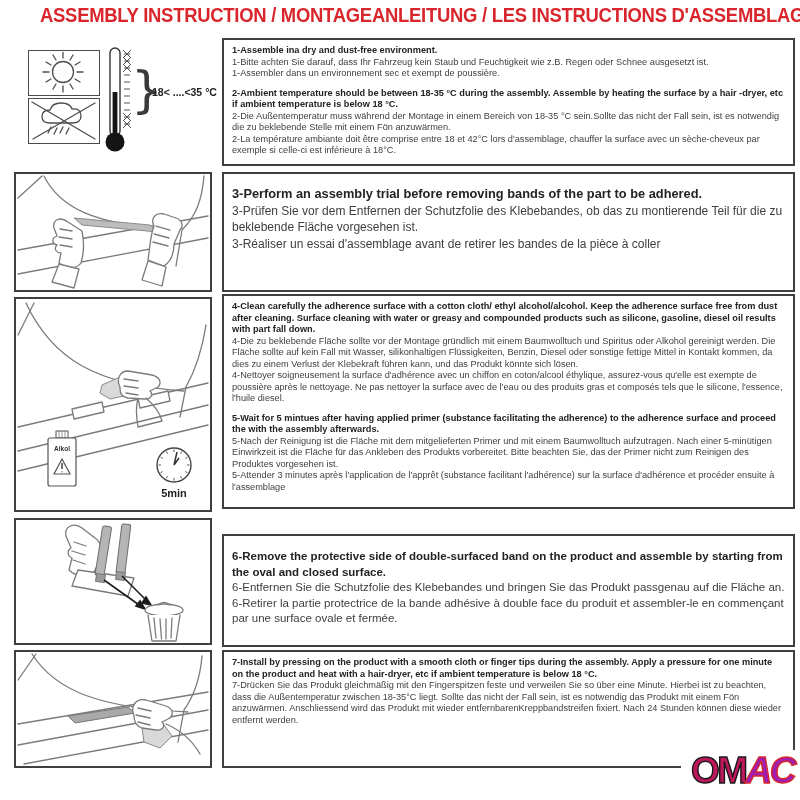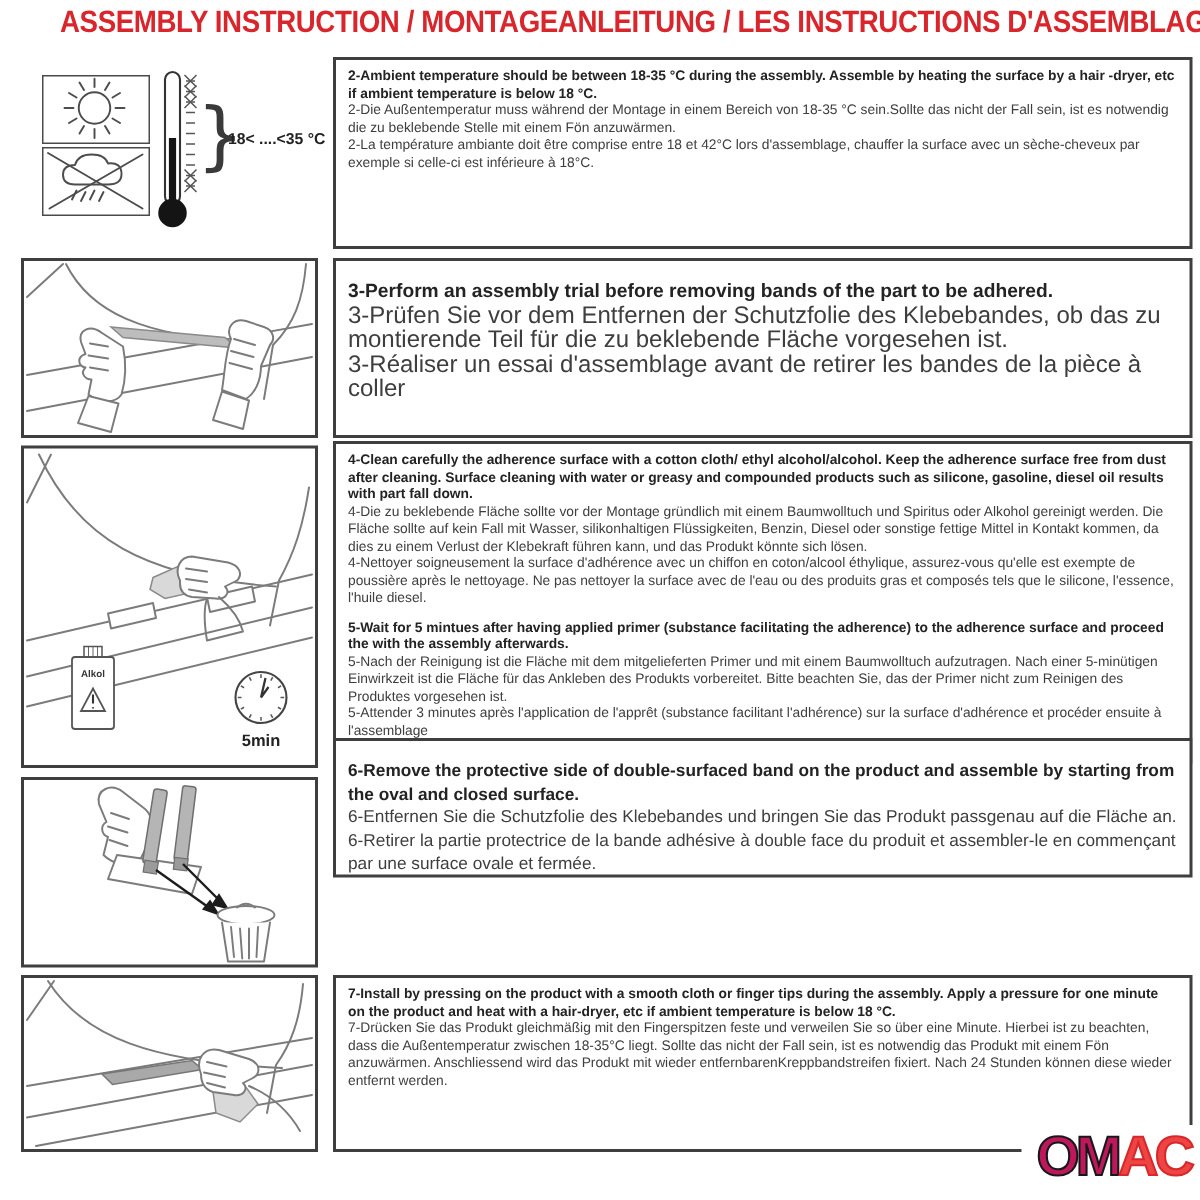--- a/index.html
+++ b/index.html
@@ -8,37 +8,37 @@
   .title{position:absolute;top:3px;left:0;width:800px;text-align:center;
          font-weight:bold;font-size:20.5px;letter-spacing:-0.3px;color:#D9262C;
          white-space:nowrap;transform:scaleX(0.9);}
   .cell{position:absolute;box-sizing:border-box;background:#fff;border:2px solid #3f3f3f;}
   .left-col{left:14px;width:198px;}
   .right-col{left:222px;width:573px;padding:5px 8px;overflow:hidden;}
   .noborder{border:none;}
   p{margin:0;}
   .sm p{font-size:9.2px;line-height:11.5px;}
   .lg{padding-top:12px;}
-  .lg p{font-size:16px;line-height:16.5px;}
+  .lg p{font-size:12px;line-height:16.5px;}
   .lg p.en{font-size:12.8px;}
   .md{padding-top:13px;}
   .md p{font-size:11.5px;line-height:15.5px;}
   .en{font-weight:bold;color:#232323;}
   .step{margin-bottom:8px;}
   .step:last-child{margin-bottom:0;}
   .icon-box{position:absolute;left:14px;width:72px;height:46px;border:1.5px solid #4a4a4a;
             box-sizing:border-box;}
   svg{display:block;}
   .art{stroke:#7b7b7b;fill:none;stroke-width:1.3;stroke-linecap:round;stroke-linejoin:round;}
   .dark{stroke:#4d4d4d;}
   .logo{position:absolute;top:750px;right:4px;background:#fff;padding:2px 2px 2px 10px;
         font-size:37px;font-weight:bold;letter-spacing:-2.5px;line-height:1;
         -webkit-text-stroke:1.4px;}
   .logo .om{color:#be185d;-webkit-text-stroke-color:#181818;}
-  .logo .ac{color:#ef4444;-webkit-text-stroke-color:#D7282A;}
+  .logo .ac{color:#a21caf;font-style:italic;-webkit-text-stroke-color:#D7282A;}
 </style>
 </head>
 <body>
 
 <div id="page">
 
   <div class="title">ASSEMBLY INSTRUCTION / MONTAGEANLEITUNG / LES INSTRUCTIONS D'ASSEMBLAGE</div>
 
   <div class="cell left-col noborder" style="top:38px;height:128px;">
     <div class="icon-box" style="top:12px;">
@@ -76,20 +76,25 @@
         <line x1="24" y1="80" x2="30" y2="80"></line>
         <path d="M23,6 L31,14 M31,6 L23,14 M23,13 L31,21 M31,13 L23,21 M23,20 L31,28 M31,20 L23,28"></path>
         <path d="M23,69 L31,77 M31,69 L23,77 M23,76 L31,84 M31,76 L23,84"></path>
       </g>
       <text x="31" y="63" font-size="50" fill="#3a3a3a" font-family="DejaVu Sans, sans-serif">}</text>
       <text x="52" y="52" font-size="10.5" font-weight="bold" fill="#222">18&lt; ....&lt;35 °C</text>
     </svg>
   </div>
   <div class="cell right-col sm" style="top:38px;height:128px;">
     <div class="step">
+      <p class="en">1-Assemble ina dry and dust-free environment.</p>
+      <p>1-Bitte achten Sie darauf, dass Ihr Fahrzeug kein Staub und Feuchtigkeit wie z.B. Regen oder Schnee ausgesetzt ist.</p>
+      <p>1-Assembler dans un environnement sec et exempt de poussière.</p>
+    </div>
+    <div class="step">
       <p class="en">2-Ambient temperature should be between 18-35 °C  during the assembly. Assemble by heating the surface by a hair -dryer, etc if ambient temperature is below 18 °C.</p>
       <p>2-Die Außentemperatur muss während der Montage in einem Bereich von 18-35 °C  sein.Sollte das nicht der Fall sein, ist es notwendig die zu beklebende Stelle mit einem Fön anzuwärmen.</p>
       <p>2-La température ambiante doit être comprise entre 18 et 42°C lors d'assemblage, chauffer la surface avec un sèche-cheveux par exemple si celle-ci est inférieure à 18°C.</p>
     </div>
   </div>
 
   <div class="cell left-col" style="top:172px;height:120px;">
     <svg width="194" height="116" viewBox="0 0 194 116">
       <g class="art">
         <path d="M2,24 L26,2"></path>
@@ -195,21 +200,21 @@
           <polygon points="135,85 126,83 130,77"></polygon>
       </g>
       <g class="art" stroke="#666">
         <ellipse cx="148" cy="90" rx="19" ry="6" fill="#fff"></ellipse>
         <path d="M142,85 q6,-5 12,0"></path>
         <path d="M132,95 L136,121 L160,121 L164,95" fill="#fff"></path>
         <path d="M138,98 L140,118 M144,99 L145.5,119 M150,99 L150,119 M156,98 L155,118"></path>
       </g>
     </svg>
   </div>
-  <div class="cell right-col md" style="top:492px;height:93px;">
+  <div class="cell right-col md" style="top:534px;height:113px;">
     <div class="step">
       <p class="en">6-Remove the protective side of double-surfaced band on the product and assemble by starting from the oval and closed surface.</p>
       <p>6-Entfernen Sie die Schutzfolie des Klebebandes und bringen Sie das Produkt passgenau auf die Fläche an.</p>
       <p>6-Retirer la partie protectrice de la bande adhésive à double face du produit et assembler-le en commençant par une surface ovale et fermée.</p>
     </div>
   </div>
 
   <div class="cell left-col" style="top:650px;height:118px;">
     <svg width="194" height="114" viewBox="0 0 194 114">
       <g class="art">

